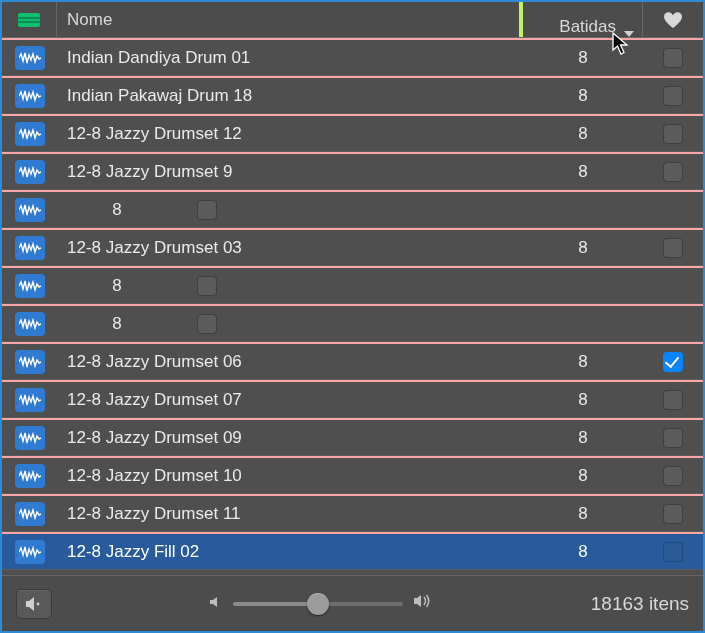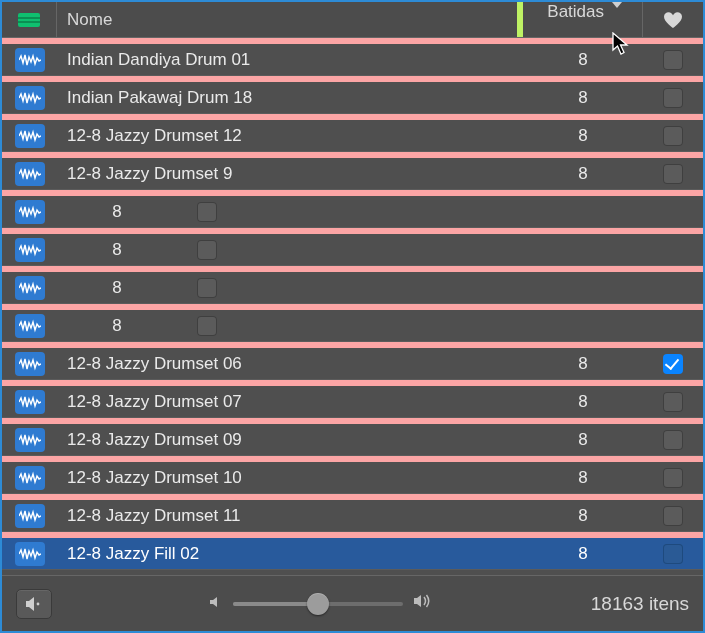--- a/index.html
+++ b/index.html
@@ -44,31 +44,31 @@
     background: rgba(0,0,0,0.25);
   }
   .view-toggle::before { top: 4px; }
   .view-toggle::after  { top: 8px; }
 
   .header .name-cell {
     flex: 1;
     padding-left: 10px;
     display: flex;
     align-items: center;
-    border-right: 6px solid #bef264;
+    border-right: 4px solid #bef264;
     height: 100%;
     color: #d8d8d8;
   }
   .header .beats-cell {
     width: 120px;
     display: flex;
-    align-items: flex-start;
+    align-items: flex-end;
     justify-content: flex-end;
     gap: 8px;
-    padding-right: 20px;
+    padding-right: 8px;
     border-right: 1px solid #666;
     height: 100%;
     color: #d8d8d8;
     position: relative;
   }
   .header .fav-cell {
     width: 60px;
     display: flex;
     align-items: center;
     justify-content: center;
@@ -96,21 +96,21 @@
   
   .list {
     flex: 1;
     overflow: hidden;
   }
   .row {
     display: flex;
     align-items: center;
     height: 38px;
     border-bottom: 1px solid #5b5b5b;
-    border-top: 6px solid #fca5a5;
+    border-top: 2px solid #fca5a5;
   }
   .row.selected {
     background: #285a9c;
   }
   .row .icon-cell {
     width: 55px;
     display: flex;
     justify-content: center;
     align-items: center;
   }
@@ -326,20 +326,21 @@
       </div>
     </div>
     <div class="row">
       <div class="icon-cell">
         <div class="loop-icon">
           <svg width="22" height="14" viewBox="0 0 22 14">
             <polyline points="0,7 2,3 4,10 6,2 8,12 10,4 12,9 14,3 16,11 18,5 20,8 22,7" fill="none" stroke="#fff" stroke-width="1.4"></polyline>
           </svg>
         </div>
       </div>
+      <div class="name">12-8 Jazzy Drumset 03</div>
       <div class="beats">8</div>
       <div class="fav">
         <div class="checkbox"></div>
       </div>
     </div>
     <div class="row">
       <div class="icon-cell">
         <div class="loop-icon">
           <svg width="22" height="14" viewBox="0 0 22 14">
             <polyline points="0,7 2,3 4,10 6,2 8,12 10,4 12,9 14,3 16,11 18,5 20,8 22,7" fill="none" stroke="#fff" stroke-width="1.4"></polyline>

